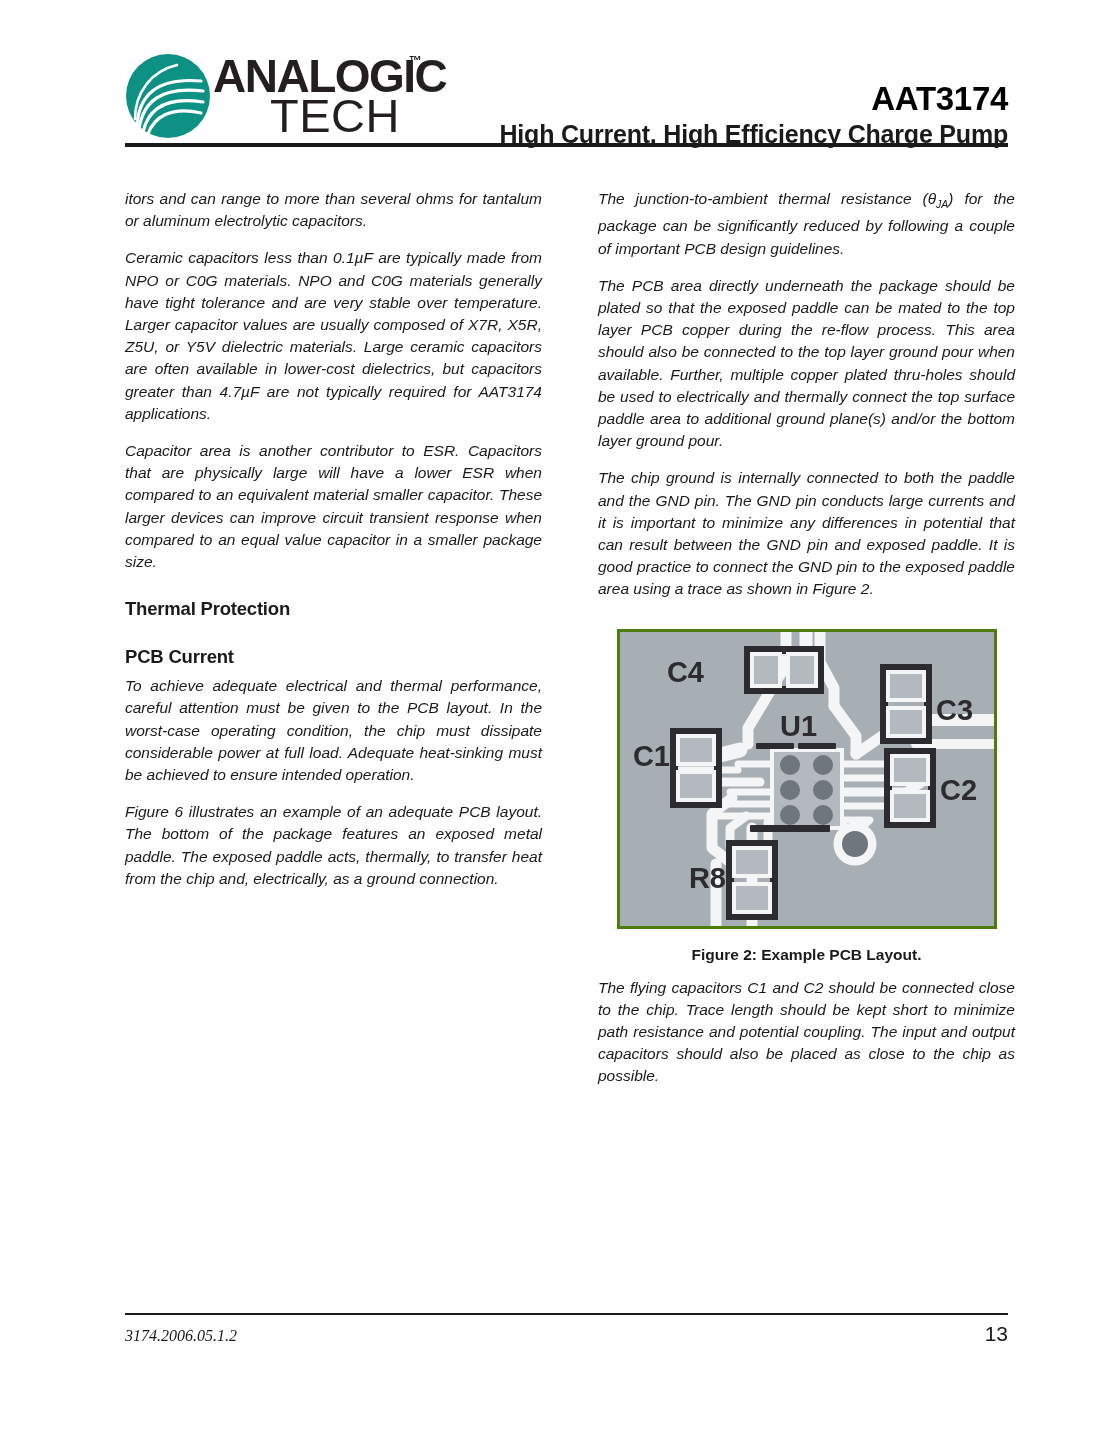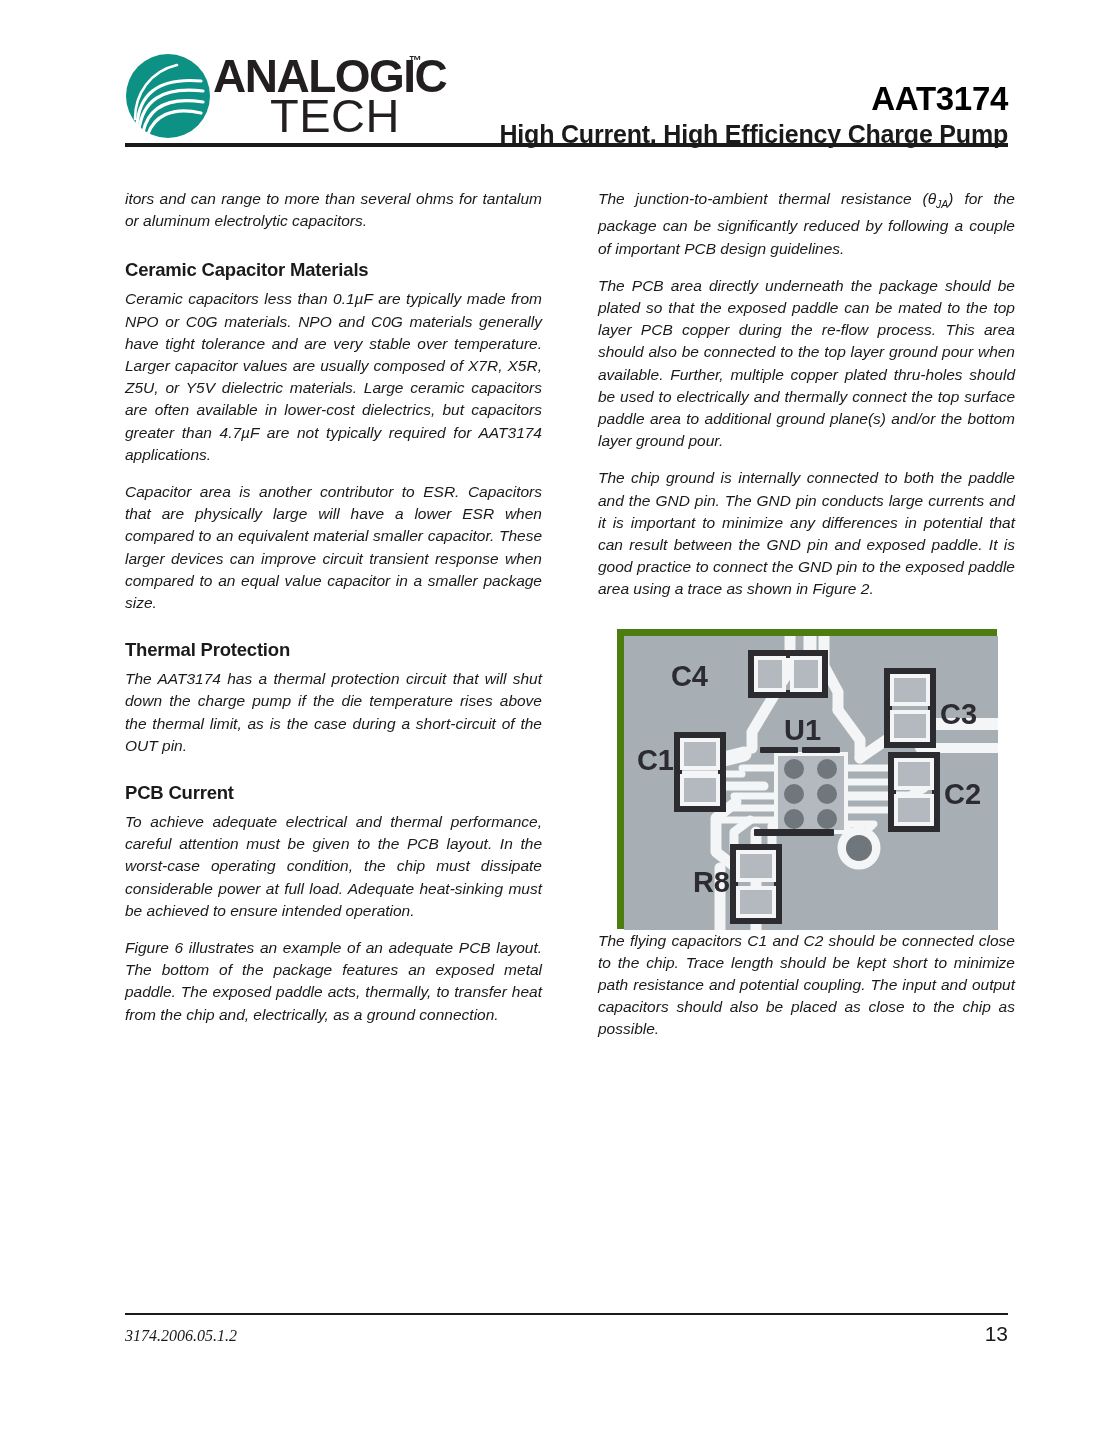--- a/index.html
+++ b/index.html
@@ -146,22 +146,22 @@
   sub { font-size: 10.5px; }
 
   
   .figure-wrap {
     margin-top: 28px;
     width: 417px;
   }
   .figure-box {
     width: 380px;
     height: 300px;
-    margin: 1px auto;
-    border: 7px solid #4d7c0f;
+    margin: 8px auto;
+    border: 3px solid #4d7c0f;
     box-sizing: border-box;
     background: #a7aeb4;
     display: block;
   }
   .figure-caption {
     margin: 17px 0 13px 0;
     text-align: center;
     font-size: 15.5px;
     font-weight: bold;
     color: #1a1a1a;
@@ -231,26 +231,24 @@
       <div class="part-number">AAT3174</div>
       <div class="part-subtitle">High Current, High Efficiency Charge Pump</div>
     </div>
   </div>
   <div class="header-rule"></div>
 
   <div class="col col-left">
 
     <p>itors and can range to more than several ohms for tantalum or aluminum electrolytic capacitors.</p>
 
-    <h2 class="first">Ceramic Capacitor Materials</h2>
     <p>Ceramic capacitors less than 0.1µF are typically made from NPO or C0G materials.  NPO and C0G materials generally have tight tolerance and are very stable over temperature.  Larger capacitor values are usually composed of X7R, X5R, Z5U, or Y5V dielectric materials.  Large ceramic capacitors are often available in lower-cost dielectrics, but capacitors greater than 4.7µF are not typically required for AAT3174 applications.</p>
     <p>Capacitor area is another contributor to ESR. Capacitors that are physically large will have a lower ESR when compared to an equivalent material smaller capacitor.  These larger devices can improve circuit transient response when compared to an equal value capacitor in a smaller package size.</p>
 
     <h2>Thermal Protection</h2>
-    <p>The AAT3174 has a thermal protection circuit that will shut down the charge pump if the die temperature rises above the thermal limit, as is the case during a short-circuit of the OUT pin.</p>
 
     <h2>PCB Current</h2>
     <p>To achieve adequate electrical and thermal performance, careful attention must be given to the PCB layout. In the worst-case operating condition, the chip must dissipate considerable power at full load. Adequate heat-sinking must be achieved to ensure intended operation.</p>
     <p class="last">Figure 6 illustrates an example of an adequate PCB layout. The bottom of the package features an exposed metal paddle. The exposed paddle acts, thermally, to transfer heat from the chip and, electrically, as a ground connection.</p>
   </div>
 
   <div class="col col-right">
 
     <p><span>The junction-to-ambient thermal resistance (θ</span><sub>JA</sub><span>) for the package can be significantly reduced by following a couple of important PCB design guidelines.</span></p>
 
@@ -356,20 +354,21 @@
           <g fill="#2b2b30" font-family="Liberation Sans, sans-serif" font-size="29" font-weight="bold">
             <text x="84" y="50" text-anchor="end">C4</text>
             <text x="316" y="88">C3</text>
             <text x="50" y="134" text-anchor="end">C1</text>
             <text x="320" y="168">C2</text>
             <text x="106" y="256" text-anchor="end">R8</text>
             <text x="160" y="104">U1</text>
           </g>
         </svg>
       </div>
+      <div class="figure-caption">Figure 2: Example PCB Layout.</div>
     </div>
 
     <p class="last">The flying capacitors C1 and C2 should be connected close to the chip. Trace length should be kept short to minimize path resistance and potential coupling. The input and output capacitors should also be placed as close to the chip as possible.</p>
   </div>
 
   <div class="footer-rule"></div>
   <div class="footer">
     <div class="footer-doc">3174.2006.05.1.2</div>
     <div class="footer-page">13</div>
   </div>

